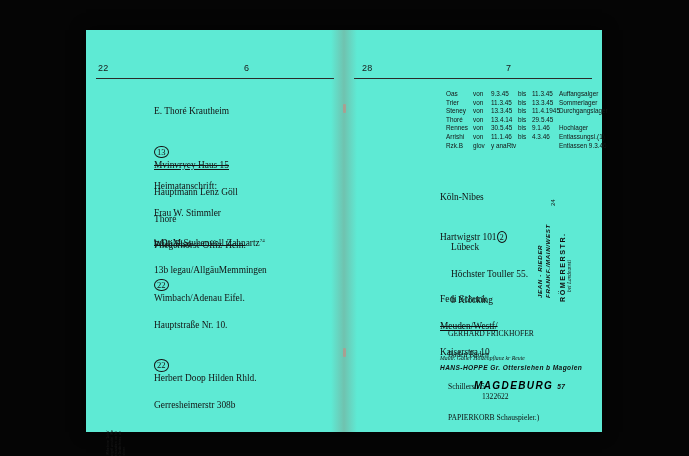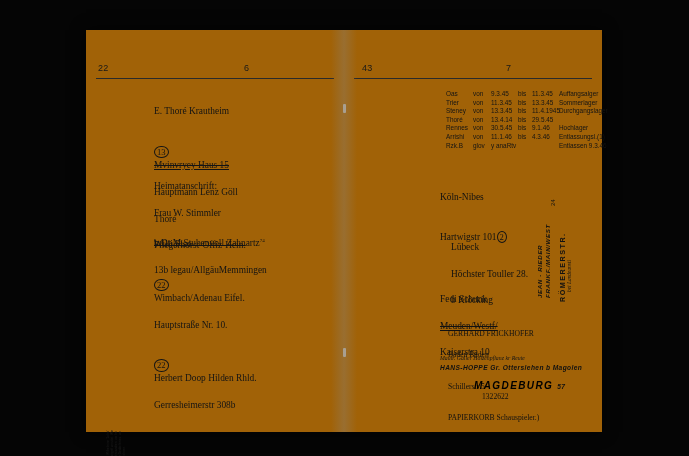--- a/index.html
+++ b/index.html
@@ -21,21 +21,21 @@
     background: #050505;
   }
 
   
   .spread {
     position: absolute;
     left: 86px;
     top: 30px;
     width: 516px;
     height: 402px;
-    background: #a16207;
+    background: #5eead4;
     box-shadow: 0 0 14px rgba(0,0,0,0.8);
   }
   .spread::after {
     
     content: "";
     position: absolute;
     left: 50%;
     top: 0;
     width: 26px;
     height: 100%;
@@ -279,21 +279,21 @@
       </div>
 
       <div id="footnote-wrap">
         <div id="footnote">2.  Das Heft in dem meine Schwester Wilhelmine 'Johni' wohnte, wurde durch einen Bombenangriff zerstört. Wie durch meine Mutter wohnte sie bei Verwandten, wo bei Zufall sind eine Reihe wieder von der Gedächtniss, um sich selbst und seine Familie zu berechnen.</div>
       </div>
 
     </div>
 
     <div class="page-half right">
 
-      <div class="folio folio-23">43</div>
+      <div class="folio folio-23">28</div>
       <div class="folio folio-7">7</div>
       <div class="rule right"></div>
 
       <div class="table-wrap">
         <div class="trow">
           <span class="tc c-city">Oas</span>
           <span class="tc c-von">von</span>
           <span class="tc c-t1">9.3.45</span>
           <span class="tc c-bis">bis</span>
           <span class="tc c-t2">11.3.45</span>
@@ -351,21 +351,21 @@
 
       <div class="hand-right" id="r-koeln">
         <div>Köln-Nibes</div>
         <div>
           <span class="under">Hartwigstr 101</span><span class="circled">2</span>
         </div>
       </div>
 
       <div class="hand-right" id="r-luebeck">
         <div>Lübeck</div>
-        <div>Höchster Touller 28.</div>
+        <div>Höchster Touller 55.</div>
         <div>b Klöcking</div>
       </div>
 
       <div class="hand-right" id="r-fedi">
         <div>Fedi Schunk</div>
         <div class="u-strike">Meuden/Westf/</div>
         <div>Kaiserstra 10</div>
       </div>
 
       <div class="hand-right" id="r-gerhard">

